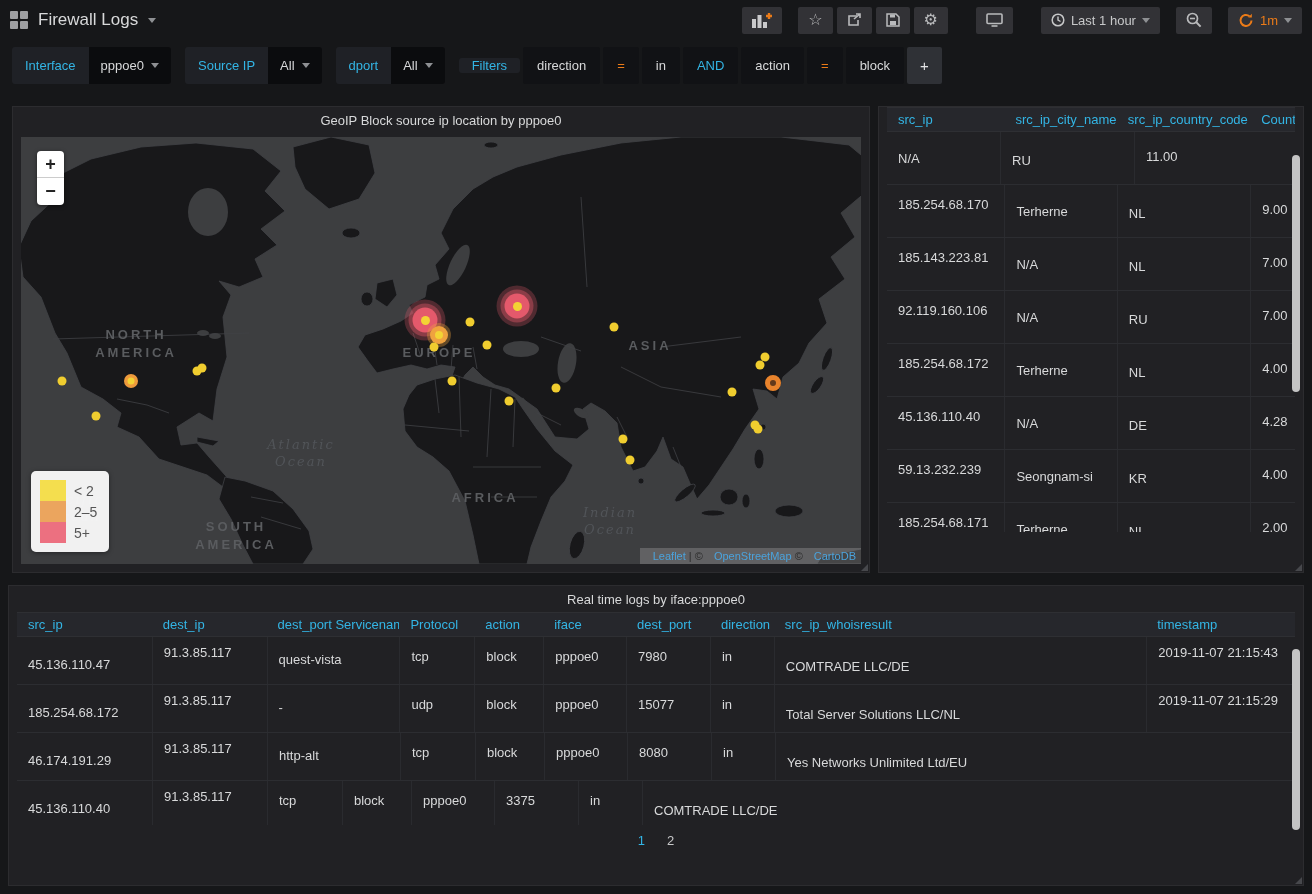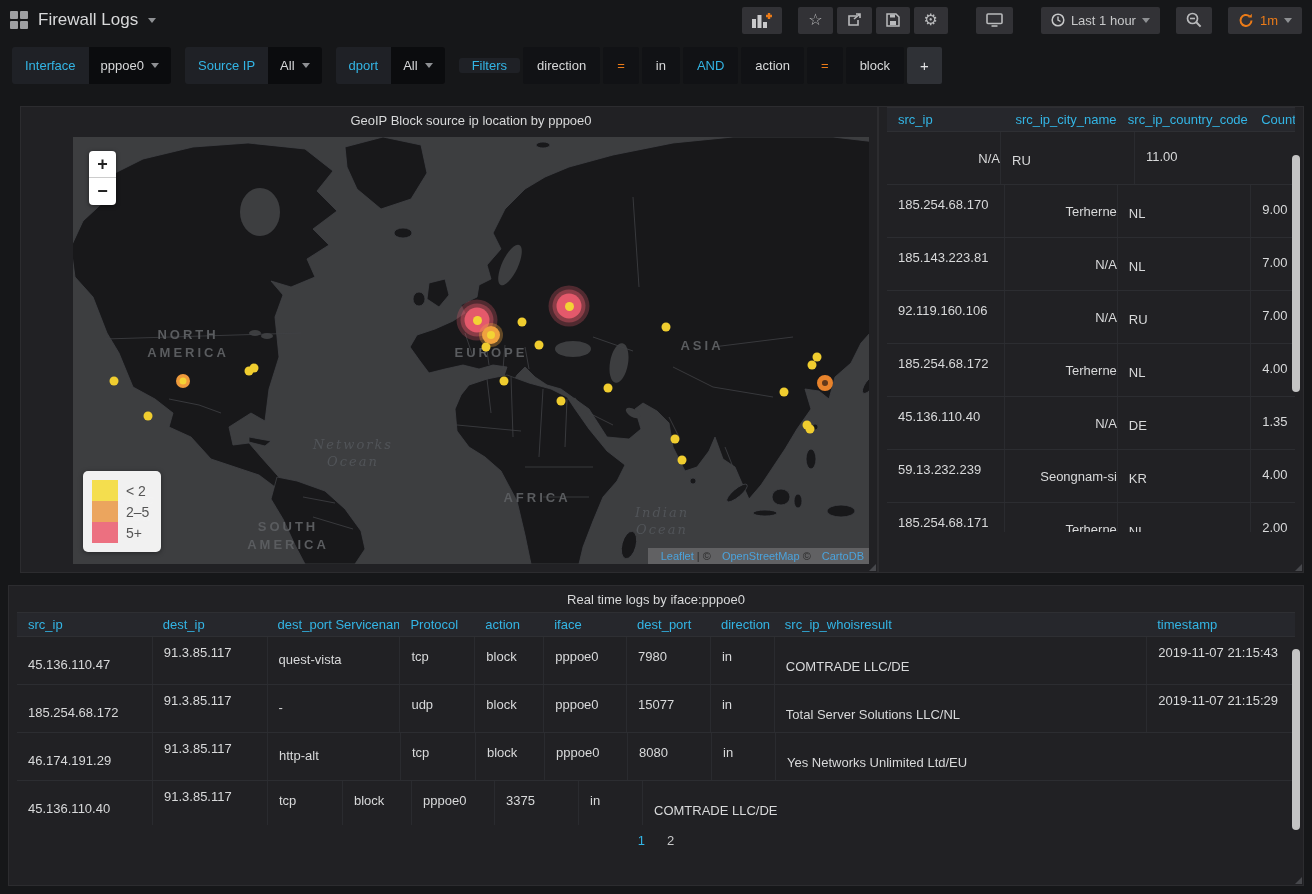--- a/index.html
+++ b/index.html
@@ -31,21 +31,21 @@
   .seg.op { color:#eb7b18; }
   .seg.bool { color:#33b5e5; }
   .seg.add { background:#2f3136; color:#e3e3e5; font-size:15px; padding:0 13px; }
 
   
   .dash { position:relative; margin:22px 8px 0 8px; }
   .panel { position:absolute; background:#212124; border:1px solid rgba(255,255,255,0.05); }
   .panel-title { height:26px; display:flex; align-items:center; justify-content:center; font-size:13px; color:#d8d9da; }
   .grip { position:absolute; right:1px; bottom:1px; width:0; height:0; border-style:solid; border-width:0 0 7px 7px; border-color:transparent transparent #47484c transparent; }
 
-  #map-panel   { left:12px;   top:0;   width:858px;  height:467px;padding-left:44px; }
+  #map-panel   { left:4px;   top:0;   width:858px;  height:467px; }
   #top-panel   { left:870px; top:0; width:426px;  height:467px; }
   #logs-panel  { left:0;   top:479px; width:1296px; height:301px; }
 
   
   .map-wrap { position:relative; margin:4px 8px 8px 8px; height:427px; background:#3d3e40; overflow:hidden; }
   .map-svg { position:absolute; left:0; top:0; }
   .map-label { position:absolute; transform:translate(-50%,-50%); text-align:center; white-space:pre-line; pointer-events:none; }
   .map-label.land { color:#5a5c5f; font-weight:bold; font-size:13px; letter-spacing:3px; line-height:1.35; }
   .map-label.ocean { color:#515458; font-style:italic; font-size:13px; letter-spacing:2px; line-height:1.3; font-family:"DejaVu Serif", serif; }
   .zoomctl { position:absolute; left:16px; top:14px; width:27px; background:#fff; border-radius:4px; box-shadow:0 1px 4px rgba(0,0,0,.5); overflow:hidden; }
@@ -73,21 +73,21 @@
   
   .tbl { margin:0 8px; position:relative; overflow:hidden; }
   .t-head { display:flex; background:#26272c; border-top:1px solid #2e2f33; border-bottom:1px solid #2e2f33; }
   .t-hcell { color:#33b5e5; font-size:13px; padding:4px 0 4px 11px; cursor:pointer; white-space:nowrap; overflow:hidden; }
   .t-row { display:flex; border-bottom:1px solid #2c2d31; }
   .t-cell { font-size:13px; color:#d8d9da; padding-left:11px; border-left:1px solid #2a2b2f; white-space:nowrap; overflow:hidden; }
   .t-cell:first-child { border-left:none; }
 
   #top-table .t-row { height:53px; }
   #top-table .t-cell.c0 { padding-top:12px; }
-  #top-table .t-cell.c1 { padding-top:19px;text-align:right; }
+  #top-table .t-cell.c1 { padding-top:19px; }
   #top-table .t-cell.c2 { padding-top:21px; }
   #top-table .t-cell.c3 { padding-top:17px; }
   #top-table { height:425px; }
 
   #logs-table .t-row { height:48px; }
   #logs-table { height:213px; }
   #logs-table .t-cell.c0 { padding-top:20px; }
   #logs-table .t-cell.c1 { padding-top:8px; }
   #logs-table .t-cell.c2 { padding-top:15px; }
   #logs-table .t-cell.c3,#logs-table .t-cell.c4,#logs-table .t-cell.c5,
@@ -291,21 +291,21 @@
       <div id="map-labels">
           <div class="map-label land" style="left: 115px; top: 207px;">NORTH
 AMERICA</div>
           <div class="map-label land" style="left: 418px; top: 216px;">EUROPE</div>
           <div class="map-label land" style="left: 629px; top: 209px;">ASIA</div>
           <div class="map-label land" style="left: 464px; top: 361px;">AFRICA</div>
           <div class="map-label land" style="left: 215px; top: 399px;">SOUTH
 AMERICA</div>
           <div class="map-label ocean" style="left: 54px; top: 372px;">Pacific
 Ocean</div>
-          <div class="map-label ocean" style="left: 280px; top: 317px;">Networks
+          <div class="map-label ocean" style="left: 280px; top: 317px;">Atlantic
 Ocean</div>
           <div class="map-label ocean" style="left: 589px; top: 385px;">Indian
 Ocean</div>
         </div>
       <div id="map-markers">
           <div class="mk cluster-red" style="left: 404px; top: 183px;"></div>
           <div class="mk cluster-red" style="left: 496px; top: 169px;"></div>
           <div class="mk cluster-orange" style="left: 418px; top: 198px;"></div>
           <div class="mk ring-orange" style="left: 752px; top: 246px;"></div>
           <div class="mk dot-orange" style="left: 110px; top: 244px;"></div>
@@ -392,21 +392,21 @@
         <div class="t-row">
           <span class="t-cell c0" style="width: 118px;">185.254.68.172</span>
           <span class="t-cell c1" style="width: 113px;">Terherne</span>
           <span class="t-cell c2" style="width: 134px;">NL</span>
           <span class="t-cell c3" style="width: 45px;">4.00</span>
         </div>
         <div class="t-row">
           <span class="t-cell c0" style="width: 118px;">45.136.110.40</span>
           <span class="t-cell c1" style="width: 113px;">N/A</span>
           <span class="t-cell c2" style="width: 134px;">DE</span>
-          <span class="t-cell c3" style="width: 45px;">1.35</span>
+          <span class="t-cell c3" style="width: 45px;">4.28</span>
         </div>
         <div class="t-row">
           <span class="t-cell c0" style="width: 118px;">59.13.232.239</span>
           <span class="t-cell c1" style="width: 113px;">Seongnam-si</span>
           <span class="t-cell c2" style="width: 134px;">KR</span>
           <span class="t-cell c3" style="width: 45px;">4.00</span>
         </div>
         <div class="t-row">
           <span class="t-cell c0" style="width: 118px;">185.254.68.171</span>
           <span class="t-cell c1" style="width: 113px;">Terherne</span>

